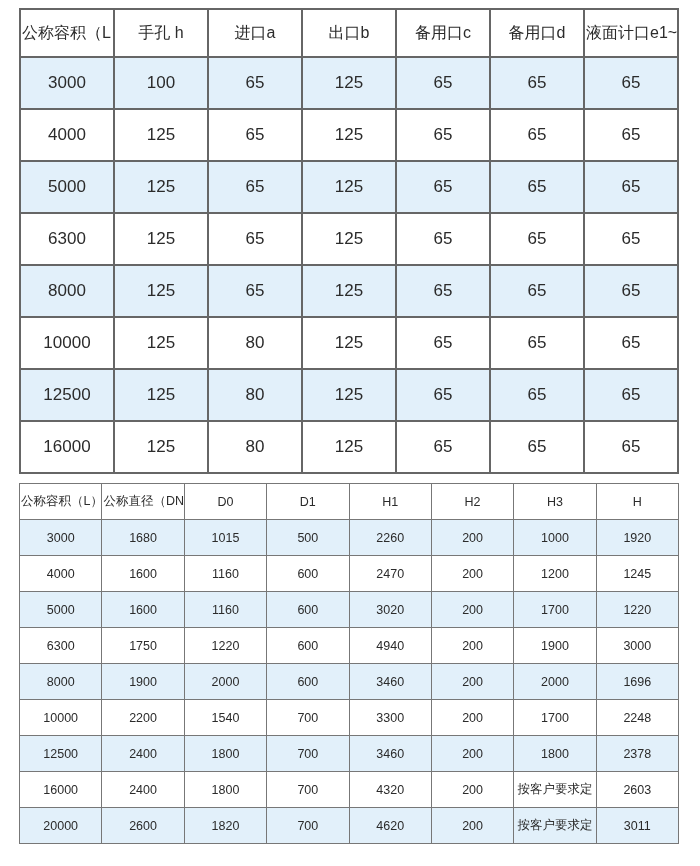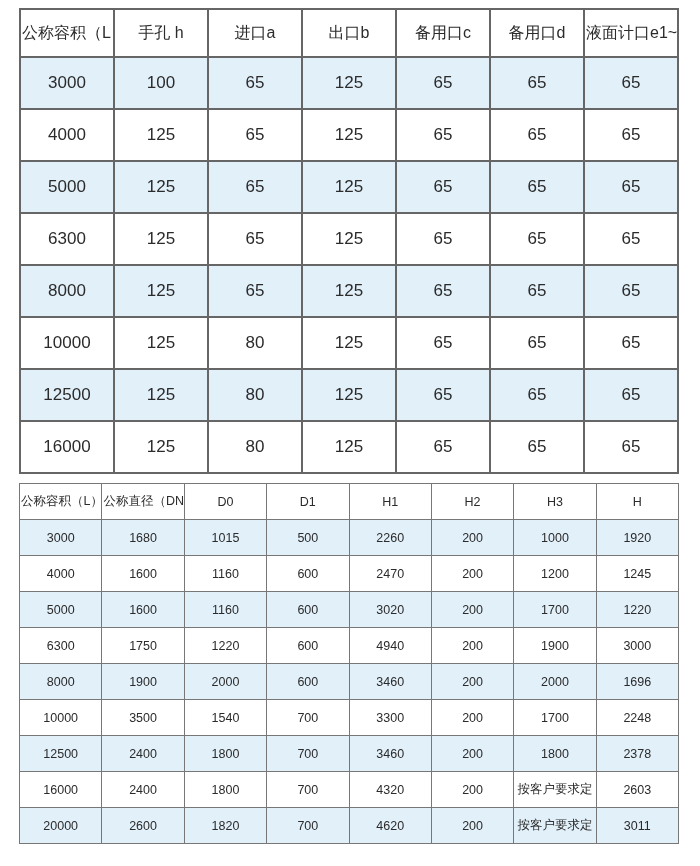--- a/index.html
+++ b/index.html
@@ -223,21 +223,21 @@
           <td>1900</td>
           <td>2000</td>
           <td>600</td>
           <td>3460</td>
           <td>200</td>
           <td>2000</td>
           <td>1696</td>
         </tr>
         <tr class="plain">
           <td>10000</td>
-          <td>3500</td>
+          <td>2200</td>
           <td>1540</td>
           <td>700</td>
           <td>3300</td>
           <td>200</td>
           <td>1700</td>
           <td>2248</td>
         </tr>
         <tr class="alt">
           <td>12500</td>
           <td>2400</td>

